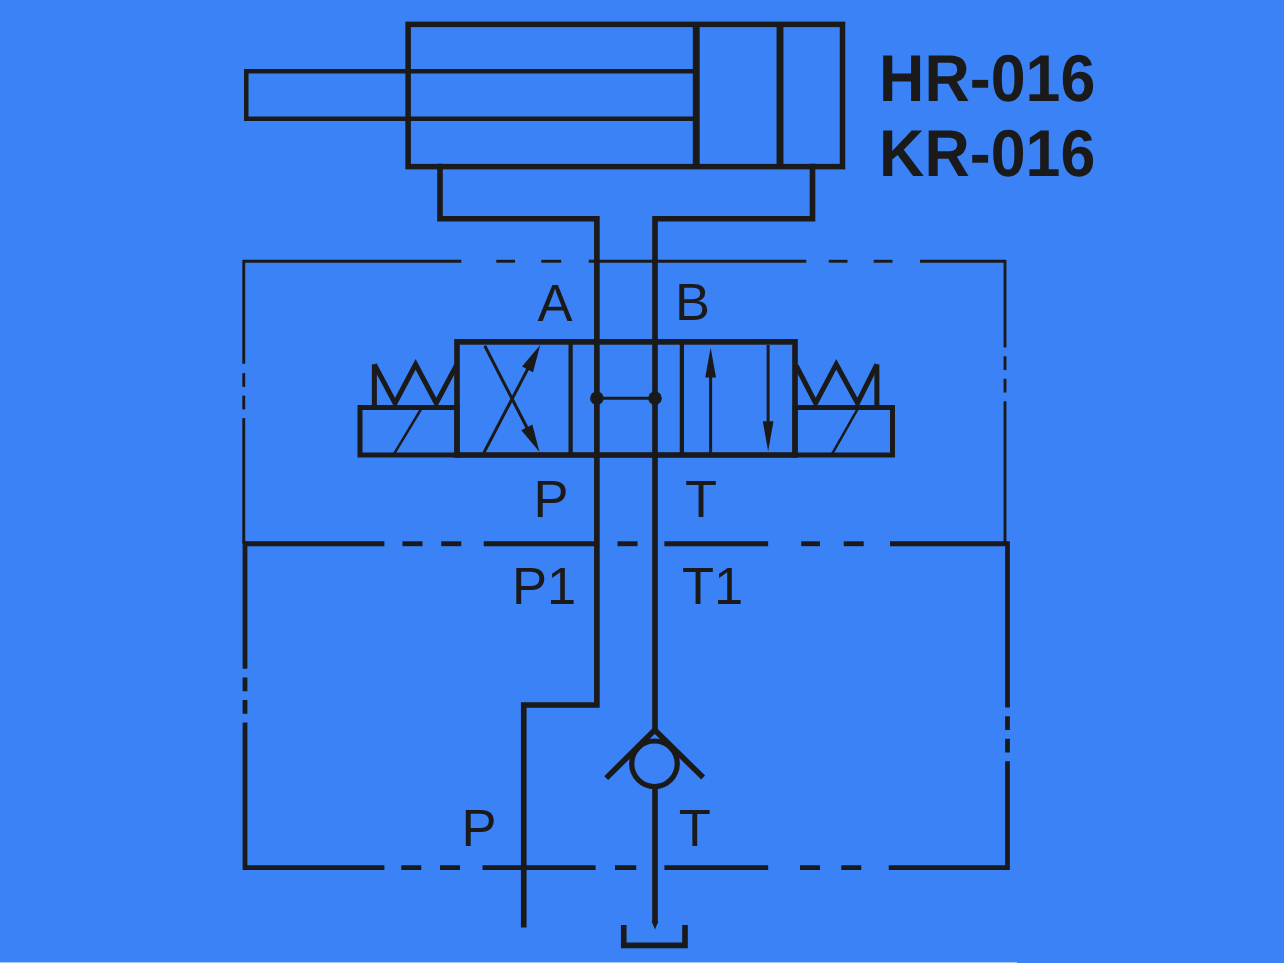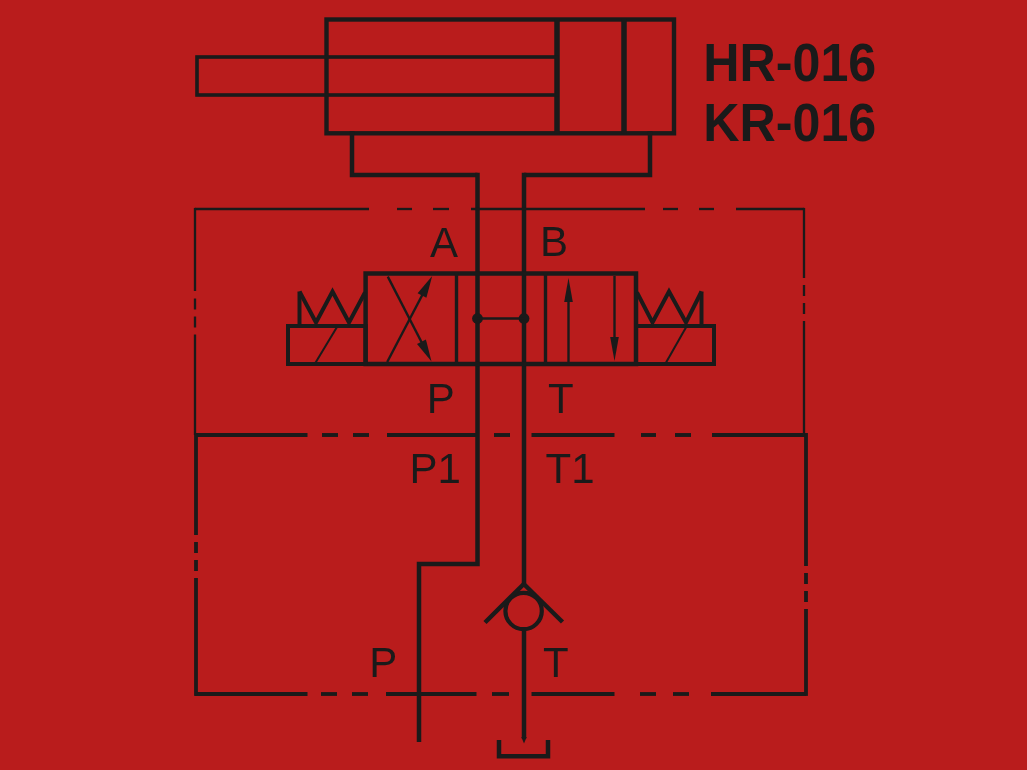--- a/index.html
+++ b/index.html
@@ -1,16 +1,16 @@
 <!DOCTYPE html>
 <html><head>
 <meta charset="utf-8">
 <style>
   html,body{margin:0;padding:0;background:#ffffff;}
-  #stage{position:relative;width:1027px;height:770px;background:#b91c1c;overflow:hidden;}
+  #stage{position:relative;width:1027px;height:770px;background:#3b82f6;overflow:hidden;}
   svg{position:absolute;left:0;top:0;}
   text{font-family:"Liberation Sans", sans-serif;fill:#1a1a1a;}
 </style>
 </head>
 <body>
 <div id="stage">
 <svg width="1027" height="770" viewBox="0 0 1027 770">
   <g stroke="#1a1a1a" fill="none">
 
     <rect x="326.5" y="19.5" width="347.5" height="113.8" stroke-width="4.4"></rect>

